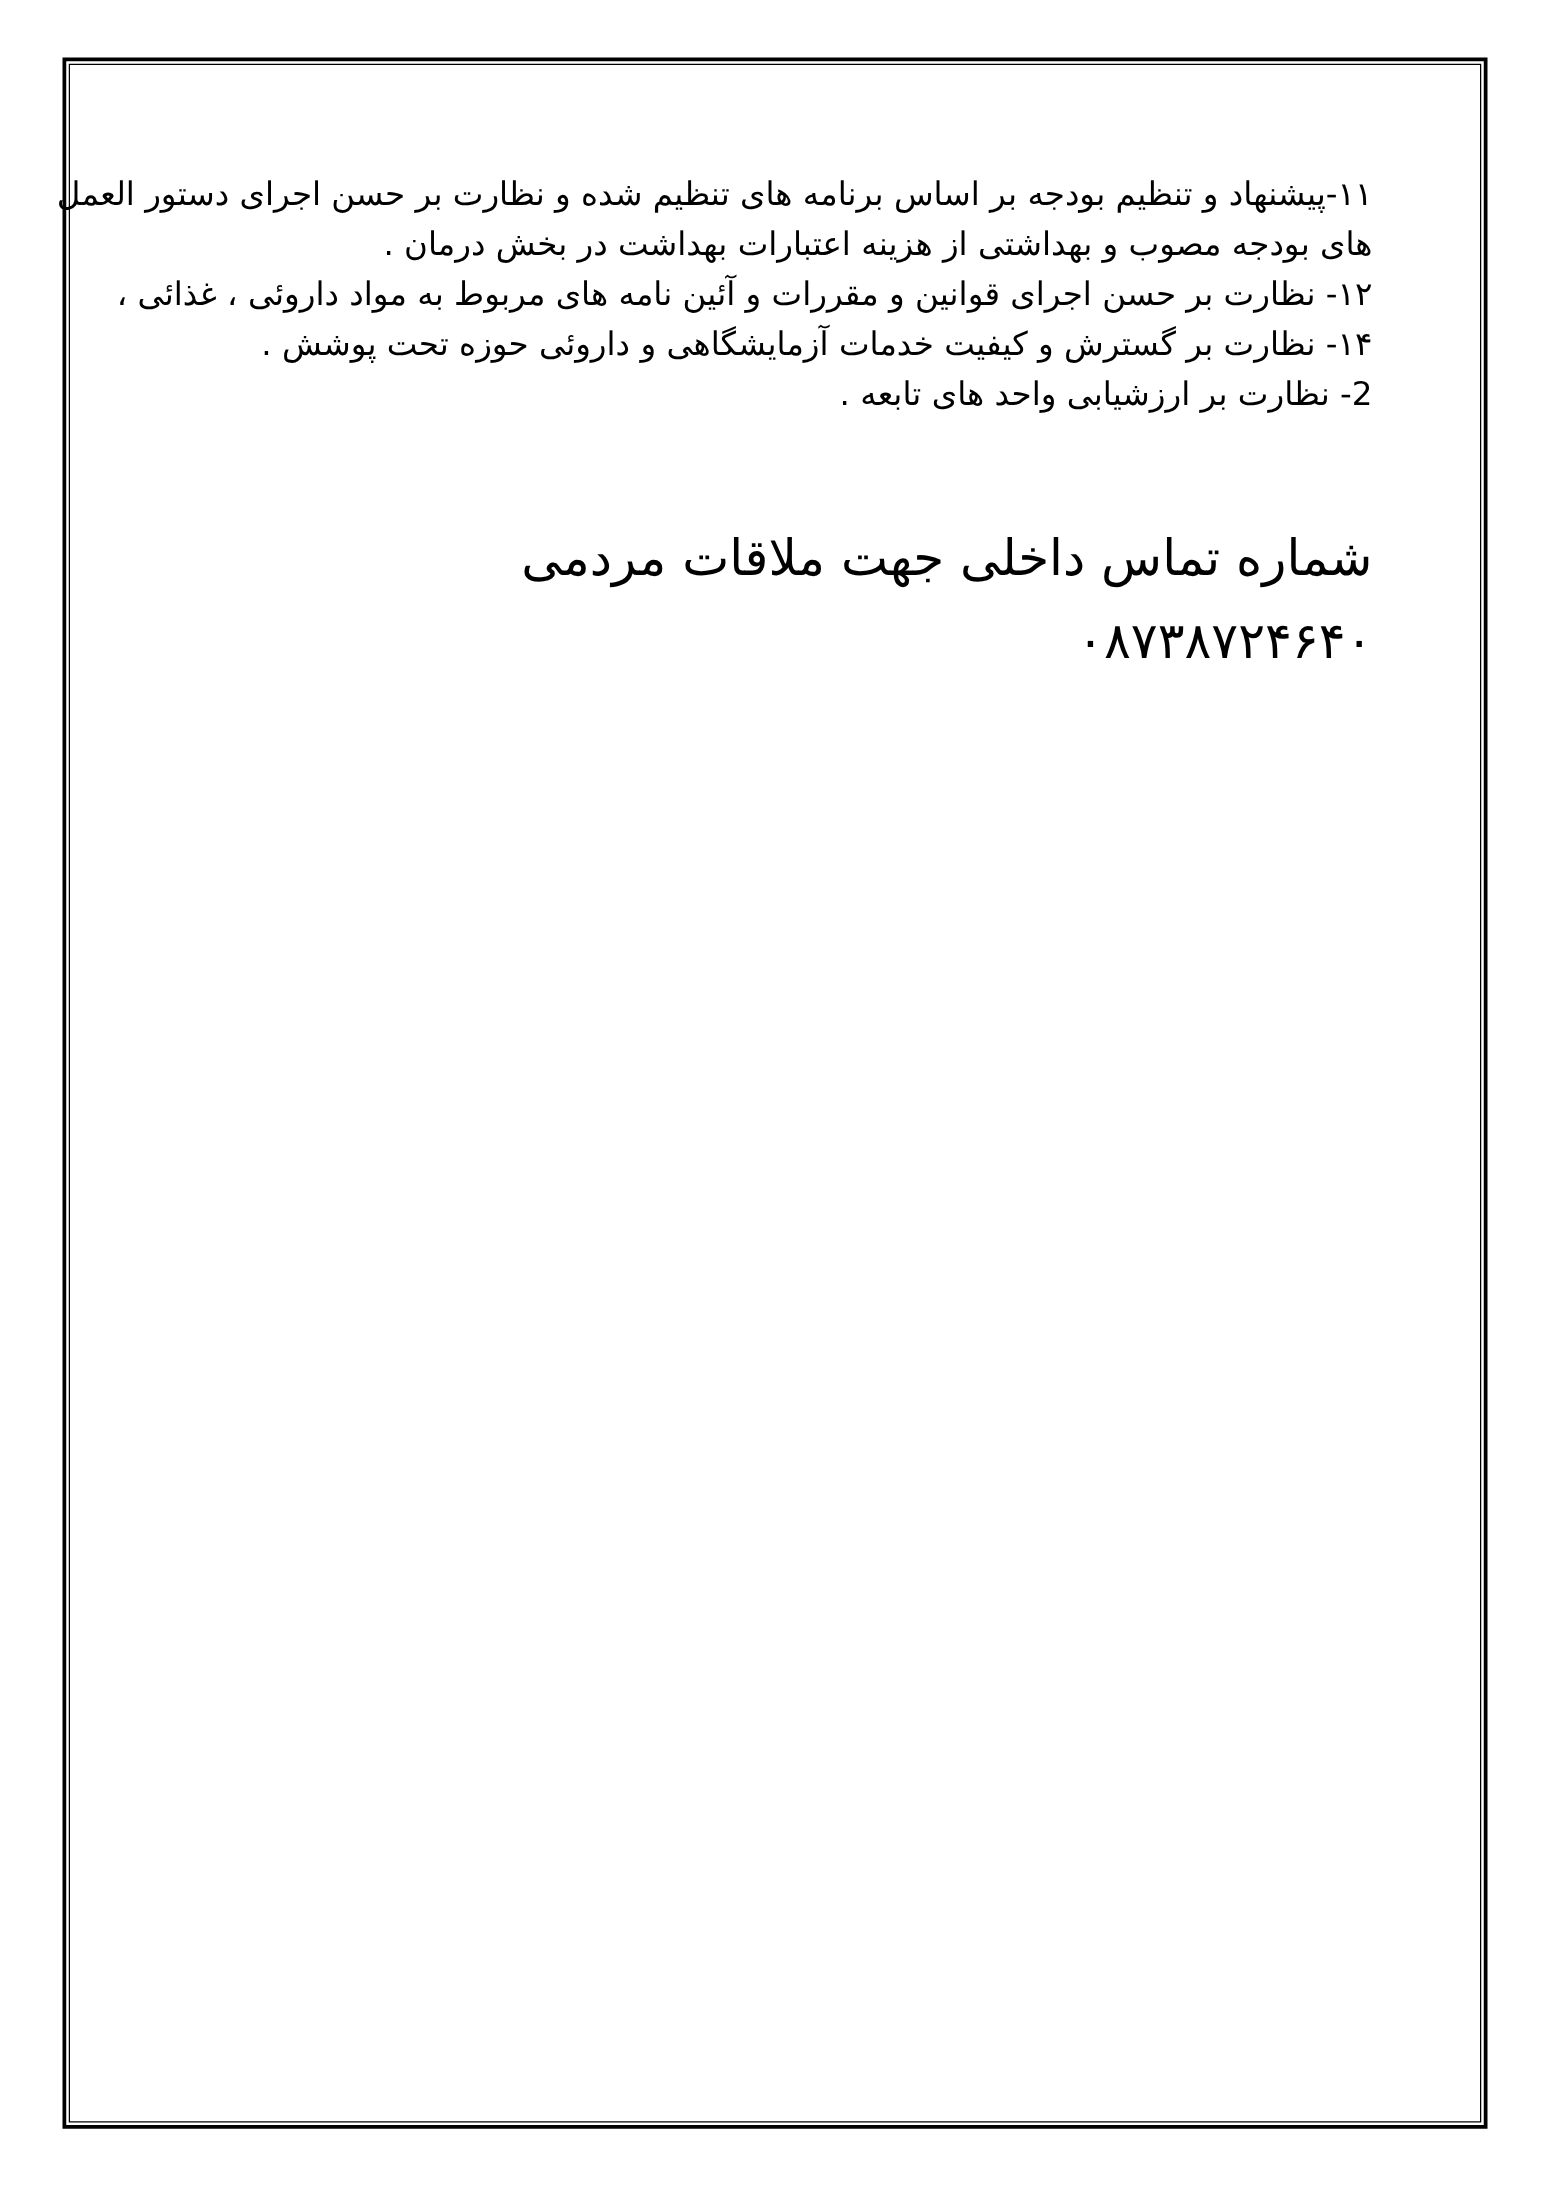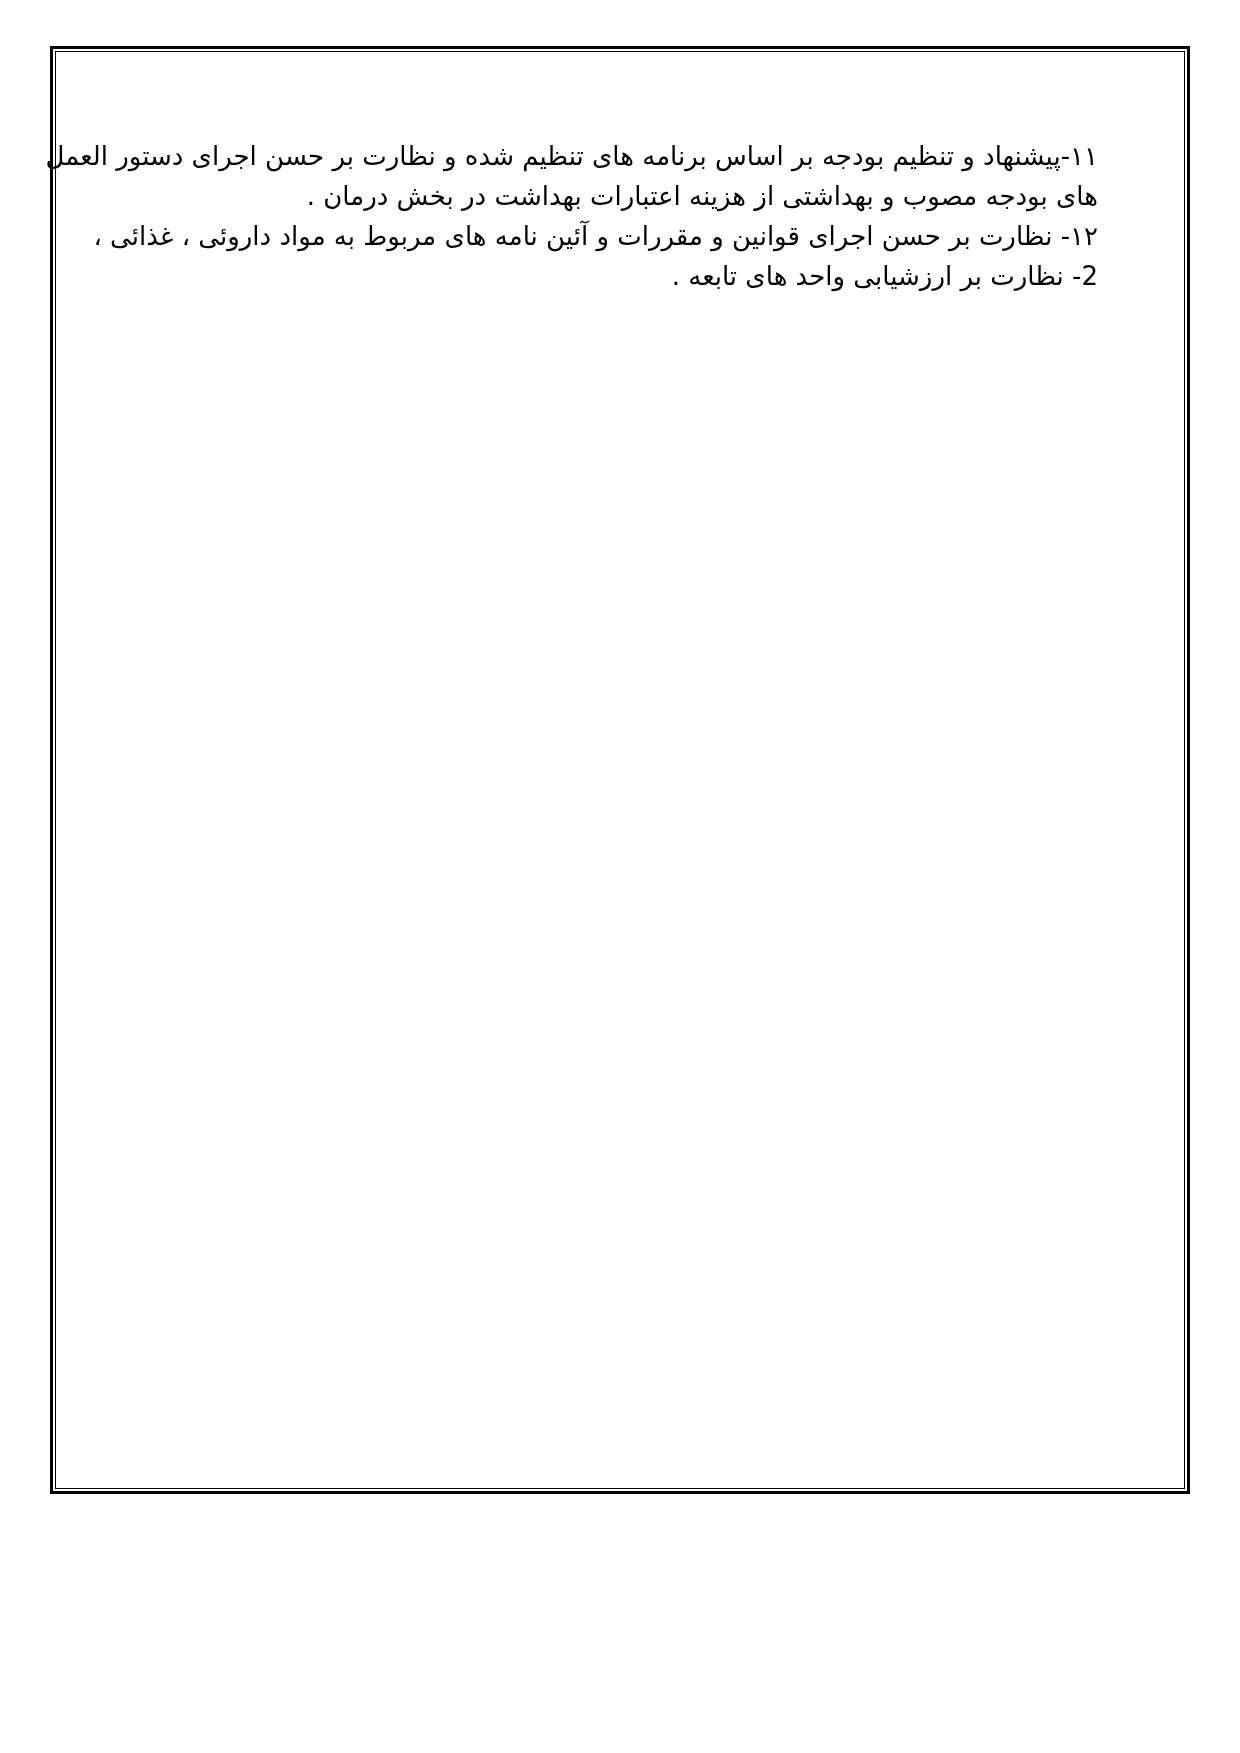--- a/index.html
+++ b/index.html
@@ -13,21 +13,21 @@
     position: relative;
     overflow: hidden;
     font-family: "DejaVu Sans", sans-serif;
     color: #000000;
   }
   .frame {
     position: absolute;
     top: 46px;
     left: 50px;
     width: 1140px;
-    height: 1448px;
+    height: 1657px;
     box-sizing: border-box;
     border: 3px solid #000000;
     padding: 2px;
     background: #ffffff;
   }
   .frame-inner {
     width: 100%;
     height: 100%;
     box-sizing: border-box;
     border: 1px solid #000000;
@@ -80,23 +80,30 @@
         <div>
           <div class="duty-line">۱۱-پیشنهاد و تنظیم بودجه بر اساس برنامه های تنظیم شده و نظارت بر حسن اجرای دستور العمل</div>
           <div class="duty-line">های بودجه مصوب و بهداشتی از هزینه اعتبارات بهداشت در بخش درمان .</div>
         </div>
 
         <div>
           <div class="duty-line">۱۲- نظارت بر حسن اجرای قوانین و مقررات و آئین نامه های مربوط به مواد داروئی ، غذائی ،</div>
         </div>
 
 
+        <div>
+          <div class="duty-line">۱۴- نظارت بر گسترش و کیفیت خدمات آزمایشگاهی و داروئی حوزه تحت پوشش .</div>
+        </div>
 
         <div>
           <div class="duty-line">2- نظارت بر ارزشیابی واحد های تابعه .</div>
         </div>
 
       </div>
 
+      <div class="contact">
+        <div class="contact-heading">شماره تماس داخلی جهت ملاقات مردمی</div>
+        <div class="contact-phone">۰۸۷۳۸۷۲۴۶۴۰</div>
+      </div>
 
     </div>
   </div>
 </div>
 
 </body></html>

